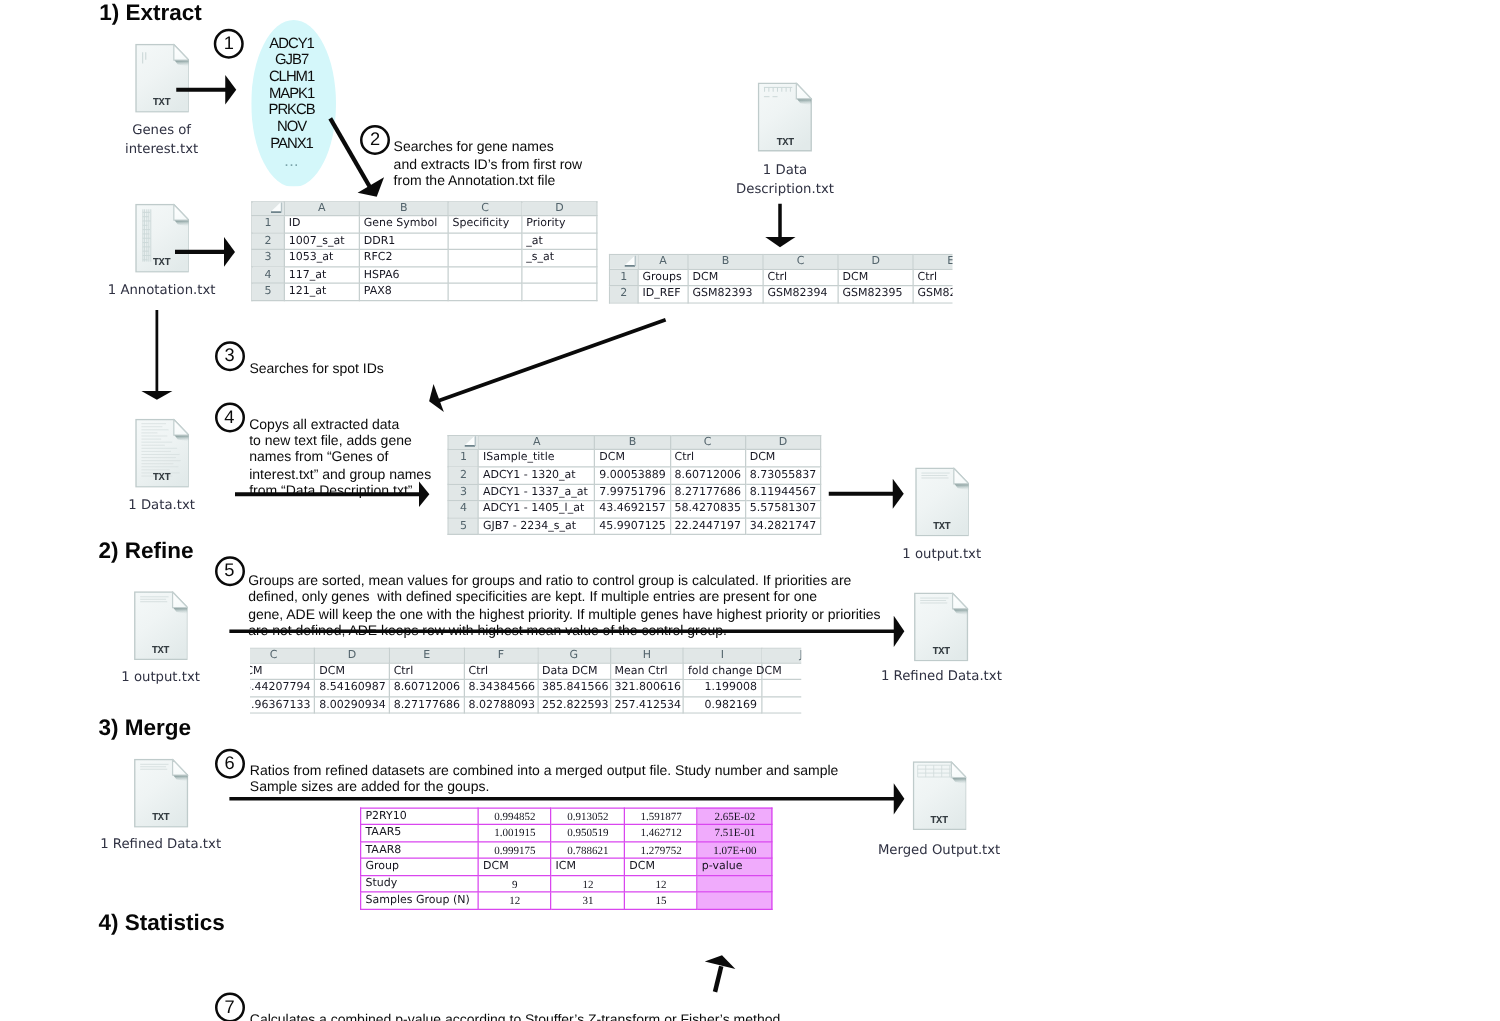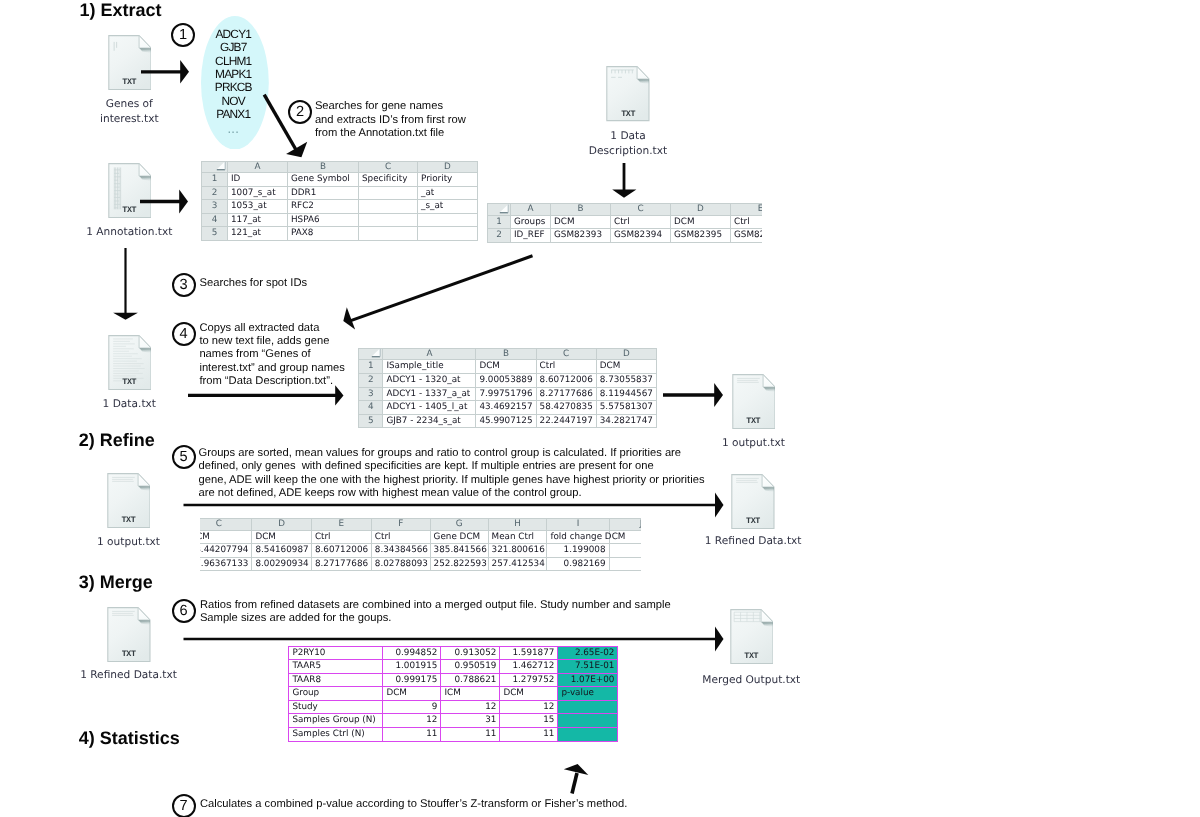--- a/index.html
+++ b/index.html
@@ -7,21 +7,21 @@
   body{width:1200px;height:817px;position:relative;overflow:hidden;
        font-family:"Liberation Sans",sans-serif;color:#000;
        -webkit-font-smoothing:antialiased;text-rendering:geometricPrecision;}
   *{-webkit-font-smoothing:antialiased;}
   .abs{position:absolute;}
   .sec-title{font-weight:bold;font-size:18px;letter-spacing:0px;white-space:nowrap;line-height:20px;color:#070707;}
   .num-circle{width:24px;height:24px;border:2.1px solid #0a0a0a;border-radius:50%;
       text-align:center;font-size:14.6px;line-height:21px;box-sizing:border-box;
       font-family:"Liberation Sans",sans-serif;color:#0a0a0a;}
   .step-text{font-size:11.2px;line-height:13.3px;color:#0a0a0a;white-space:pre;
-      font-family:"Liberation Sans",sans-serif;}
+      font-family:"Liberation Sans",sans-serif;margin-top:12px;}
   .file-label{font-family:"DejaVu Sans",sans-serif;font-size:10.6px;color:#2f3142;
       text-align:center;line-height:15px;white-space:pre-line;}
   
   .ficon{position:relative;}
   .ficon svg{display:block;}
   .ficon .badge{position:absolute;left:0;right:0;text-align:center;
       font-family:"DejaVu Sans",sans-serif;font-weight:bold;color:#3a4248;}
   
   .sheet{border-collapse:collapse;font-family:"DejaVu Sans",sans-serif;
       background:#fff;table-layout:fixed;}
@@ -32,22 +32,22 @@
       font-size:8.8px;height:11.6px;line-height:10.6px;padding:0;}
   .sheet .rowhdr{background:#e1e7e7;color:#53646c;text-align:center;
       font-size:8.8px;padding:0;}
   .sheet td.cell{color:#161622;background:#fff;}
   .sheet .corner{background:#e1e7e7;position:relative;padding:0;height:11.6px;}
   .sheet .corner .corner-tri{position:absolute;right:1px;bottom:1px;}
   
   .plain{border-collapse:collapse;font-family:"DejaVu Sans",sans-serif;background:#fff;}
   .plain td{border:1px solid #d946ef;padding:0 3px;font-size:8.8px;color:#14141e;
       white-space:nowrap;height:13.6px;line-height:12.6px;box-sizing:border-box;}
-  .plain td.num{text-align:right;}
-  .plain td.hl{background:#14b8a6;}
+  .plain td.num{text-align:center;font-family:Liberation Serif, serif;}
+  .plain td.hl{background:#f0abfc;}
   .sheet td.num{text-align:right;padding-right:3px;margin-top:41px;}
   .sheet td.ovf{overflow:visible;position:relative;}
   .sheet td.wide{overflow:visible;}
   
   .pg-body{fill:url(#pgGrad);stroke:#bfcbcb;stroke-width:1.1;}
   .pg-fold{fill:url(#foldGrad);stroke:#c3cfcf;stroke-width:1;}
   .pg-fold-shadow{fill:url(#foldShadow);}
   .pg-fold{filter:none;}
   .pg-lines path,.pg-lines2 path,.pg-lines3 path,.pg-lines4 path,.pg-lines5 path{stroke:#ccd8d8;stroke-width:0.9;fill:none;}
   .pg-lines2 path{stroke:#ccd8d8;stroke-width:0.8;}
@@ -519,21 +519,21 @@
       <td class="colhdr">G</td>
       <td class="colhdr">H</td>
       <td class="colhdr">I</td>
       <td class="colhdr">J</td>
     </tr>
     <tr>
       <td class="cell wide">DCM</td>
       <td class="cell">DCM</td>
       <td class="cell">Ctrl</td>
       <td class="cell">Ctrl</td>
-      <td class="cell">Gene DCM</td>
+      <td class="cell">Data DCM</td>
       <td class="cell">Mean Ctrl</td>
       <td class="cell ovf">fold change DCM</td>
       <td class="cell"></td>
     </tr>
     <tr>
       <td class="cell num wide">8.44207794</td>
       <td class="cell num">8.54160987</td>
       <td class="cell num">8.60712006</td>
       <td class="cell num">8.34384566</td>
       <td class="cell num">385.841566</td>
@@ -651,27 +651,20 @@
       <td class="num">12</td>
       <td class="num hl"></td>
     </tr>
     <tr>
       <td>Samples Group (N)</td>
       <td class="num">12</td>
       <td class="num">31</td>
       <td class="num">15</td>
       <td class="num hl"></td>
     </tr>
-    <tr>
-      <td>Samples Ctrl (N)</td>
-      <td class="num">11</td>
-      <td class="num">11</td>
-      <td class="num">11</td>
-      <td class="num hl"></td>
-    </tr>
   </tbody>
     </table>
 </div>
 
 <svg class="abs" style="left:560px;top:762px;" width="34" height="36">
   <path d="M12 31.5 L17 11" stroke="#0a0a0a" stroke-width="3.6" fill="none"></path>
   <path d="M17.6 2.1 L3.8 7.2 L28.3 13.1 Z" fill="#0a0a0a"></path>
 </svg>
 
 <div class="abs sec-title" style="left:78.8px;top:728px;">4) Statistics</div>

